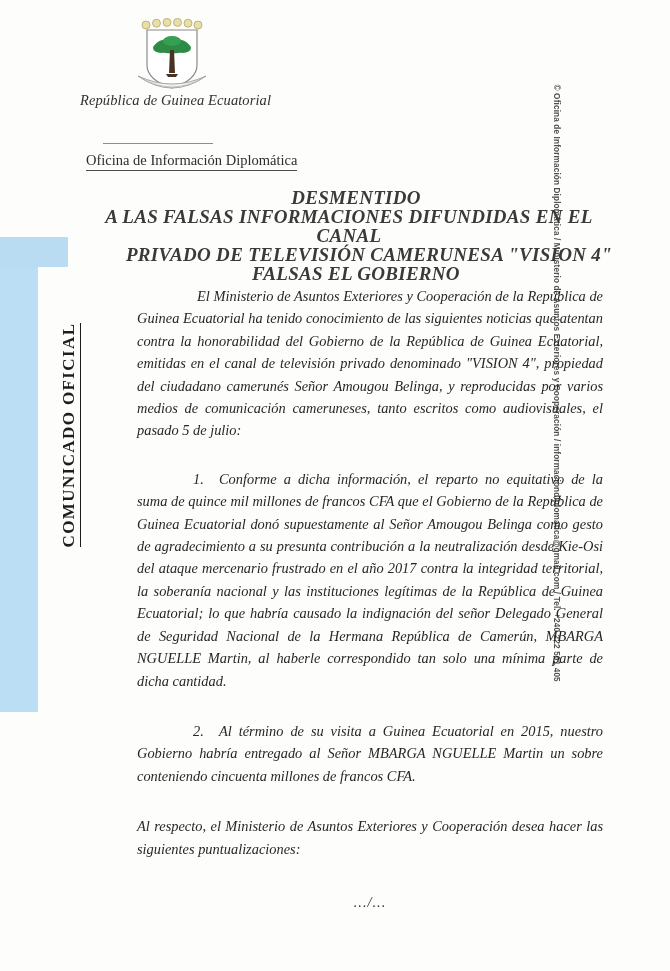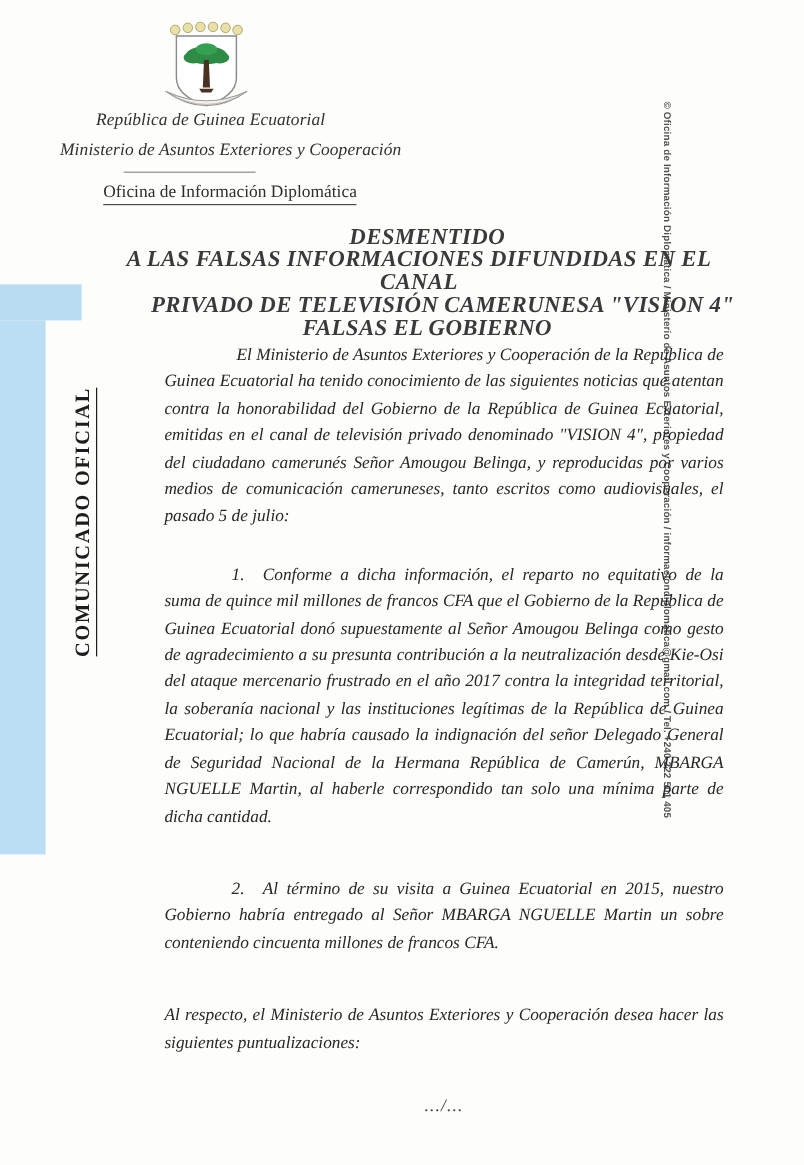--- a/index.html
+++ b/index.html
@@ -145,21 +145,21 @@
     line-height: 22.4px;
     text-align: justify;
     text-justify: inter-word;
     color: #272727;
     margin: 0;
   }
   .para b { font-weight: normal; font-style: italic; }
   .indent-1 { text-indent: 60px; }
   .num-marker { display: inline-block; width: 82px; text-indent: 56px; }
   .gap-lg { margin-top: 26px; }
-  .gap-xl { margin-top: 38px; }
+  .gap-xl { margin-top: 28px; }
   #ellipsis-mark {
     margin-top: 34px;
     text-align: center;
     font-style: italic;
     font-size: 14.4px;
     letter-spacing: 1px;
     color: #3a3a3a;
   }
 </style>
 </head>
@@ -189,21 +189,20 @@
     <ellipse cx="39" cy="23" rx="9" ry="5" fill="#35a052"></ellipse>
 
     <path d="M37 32 L36 55 H42 L41 32 Z" fill="#4a3222"></path>
     <path d="M33 56 H45 L43 59 H35 Z" fill="#4a3222"></path>
 
     <path d="M5 58 Q39 82 73 58 Q39 74 5 58 Z" fill="#f4f1e6" stroke="#9a9a9a" stroke-width="0.9"></path>
     <path d="M8 60 Q39 78 70 60" fill="none" stroke="#b0b0b0" stroke-width="0.7"></path>
   </svg>
 
   <div class="hdr" id="hdr-line1">República de Guinea Ecuatorial</div>
-  <div class="hdr" id="hdr-line2">Ministerio de Asuntos Exteriores y Cooperación</div>
   <div id="hdr-rule"></div>
   <div id="hdr-office">Oficina de Información Diplomática</div>
 
   <div id="vertical-label">
     <span>COMUNICADO   OFICIAL</span>
   </div>
 
   <div id="vertical-footer">© Oficina de Información Diplomática / Ministerio de Asuntos Exteriores y Cooperación / informaciondiplomatica@gmail.com / Tel. +240 222 501 405</div>
 
   <div id="title-block">

